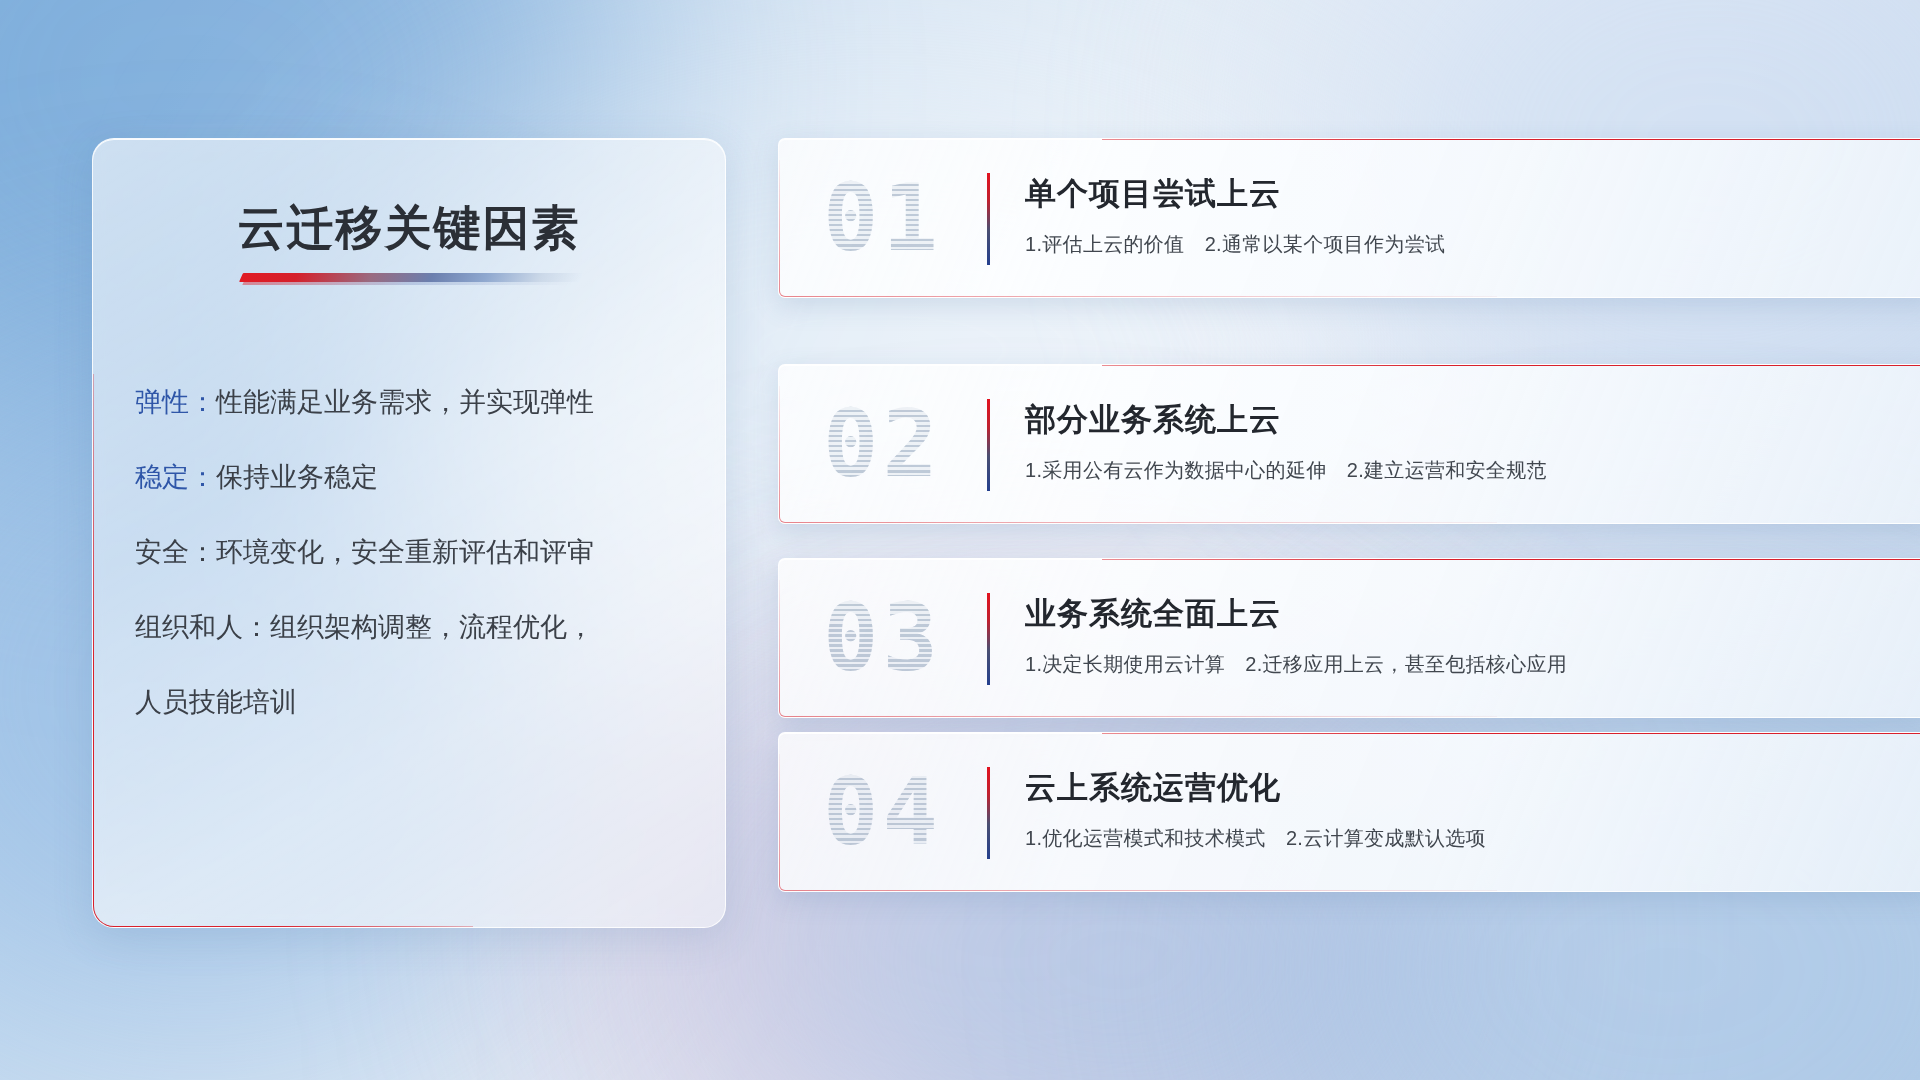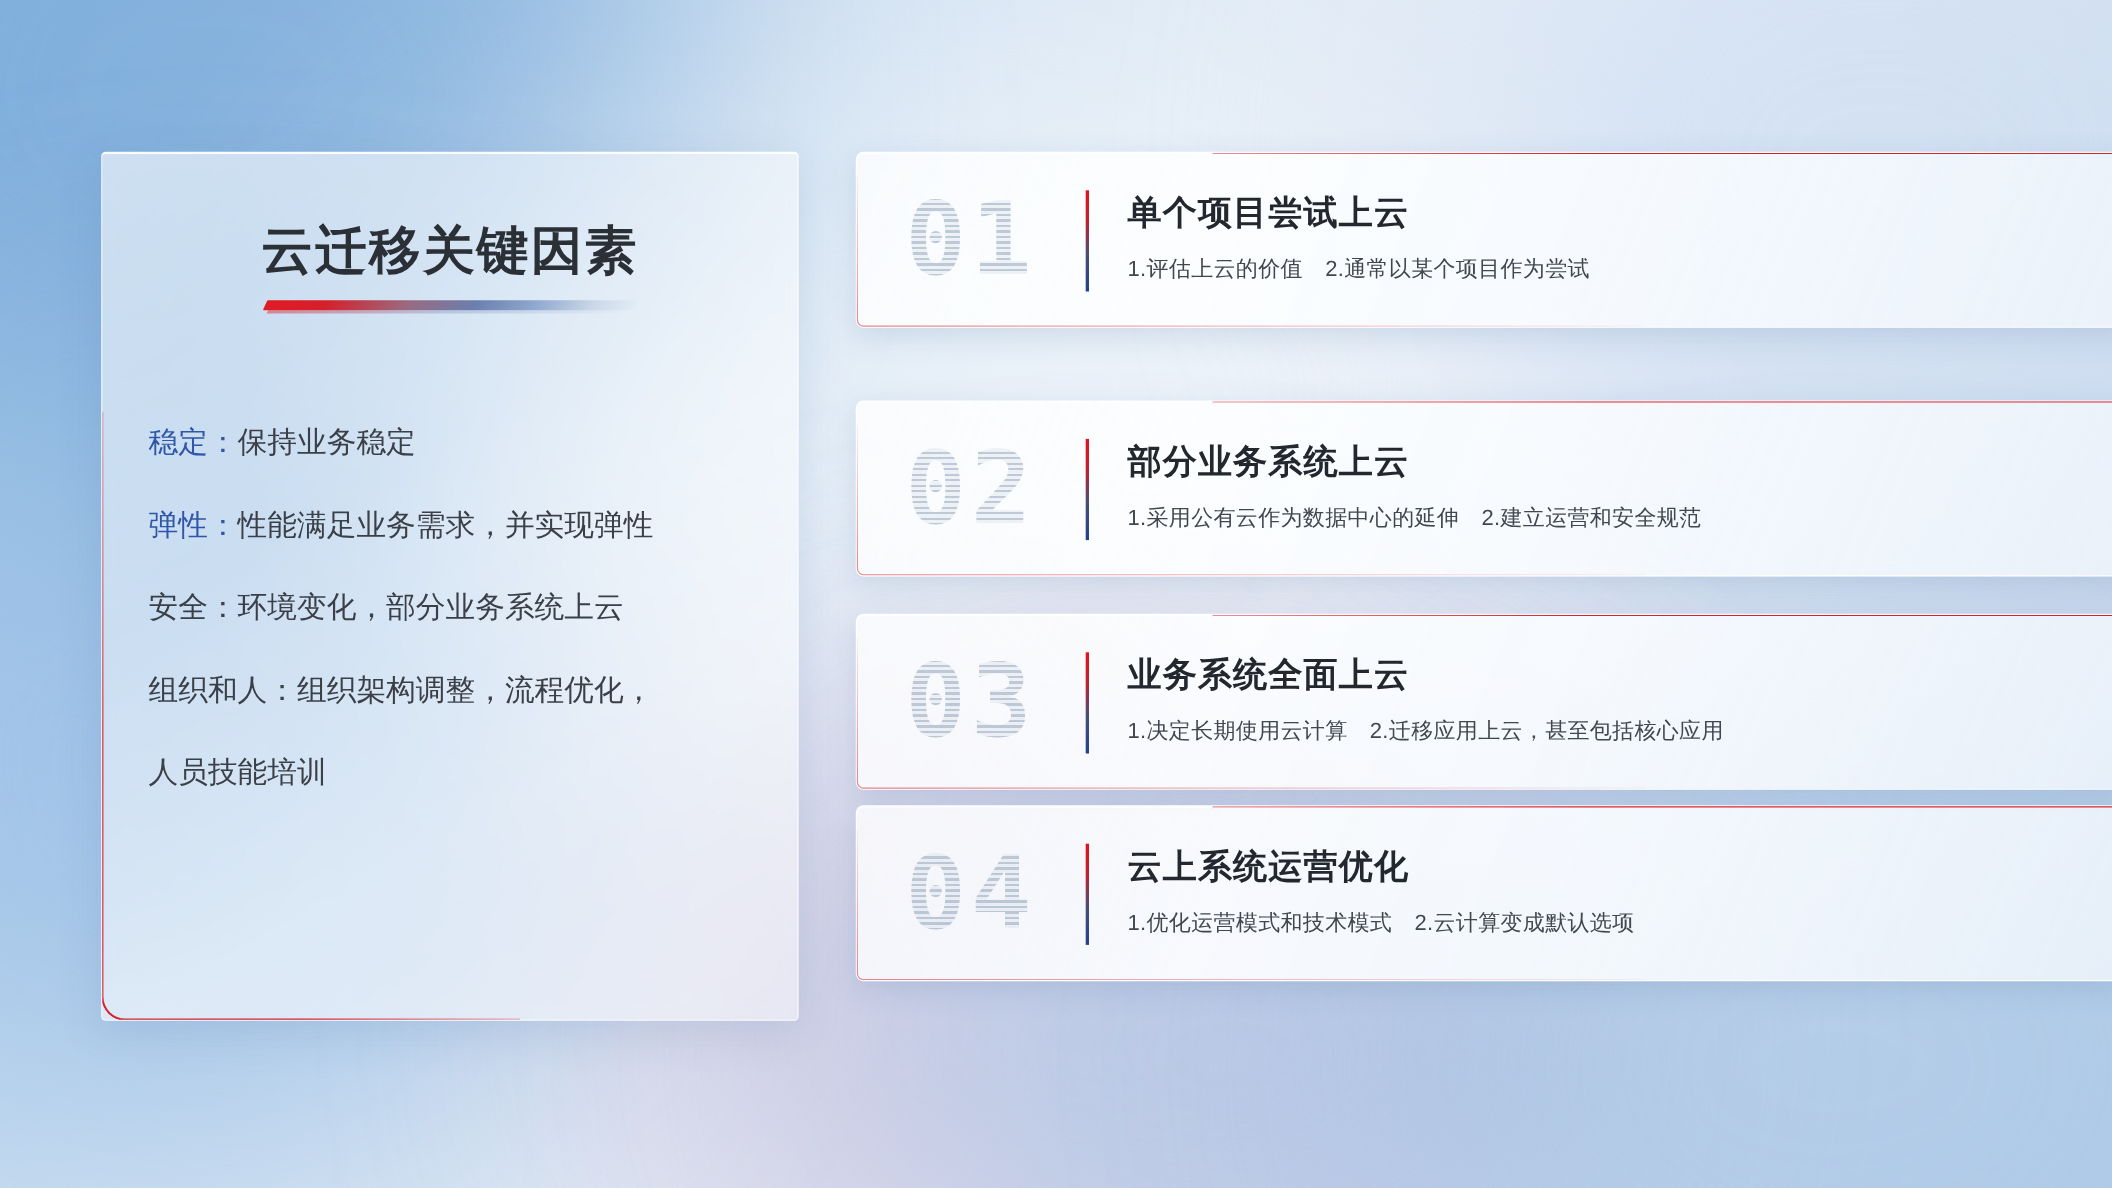--- a/index.html
+++ b/index.html
@@ -40,21 +40,21 @@
             background:rgba(150,188,226,.42); }
   .blob-wash{ left:330px; top:40px; width:1100px; height:620px;
             background:rgba(243,248,253,.45); }
 
   
   .stage{ position:absolute; inset:0; z-index:2; }
 
   
   .left-card{
     position:absolute; left:92px; top:138px; width:634px; height:790px;
-    border-radius:4px;
+    border-radius:22px;
     background:linear-gradient(150deg,
         rgba(255,255,255,.60) 0%,
         rgba(255,255,255,.46) 38%,
         rgba(255,255,255,.58) 70%,
         rgba(255,255,255,.48) 100%);
     border:1px solid rgba(255,255,255,.85);
     box-shadow:0 10px 40px rgba(70,110,160,.16), inset 0 1px 0 rgba(255,255,255,.9);
     backdrop-filter:blur(6px);
     overflow:hidden;
     padding-left:22px;
@@ -183,23 +183,23 @@
   <div class="bg-blob blob-br"></div>
 </div>
 
 <div class="stage">
 
   <div class="left-card">
     <div class="left-title">云迁移关键因素</div>
     <div class="title-rule"></div>
     <div class="title-rule2"></div>
     <div class="left-body" id="left-body">
+        <div class="bl-line"><span class="bl-key">弹性：</span><span>性能满足业务需求，并实现弹性</span></div>
         <div class="bl-line"><span class="bl-key">稳定：</span><span>保持业务稳定</span></div>
-        <div class="bl-line"><span class="bl-key">弹性：</span><span>性能满足业务需求，并实现弹性</span></div>
-        <div class="bl-line"><span class="bl-key plain">安全：</span><span>环境变化，部分业务系统上云</span></div>
+        <div class="bl-line"><span class="bl-key plain">安全：</span><span>环境变化，安全重新评估和评审</span></div>
         <div class="bl-line"><span class="bl-key plain">组织和人：</span><span>组织架构调整，流程优化，</span></div>
         <div class="bl-line"><span>人员技能培训</span></div>
       </div>
   </div>
 
   <div class="rc" id="rc0">
     <div class="rc-num-ghost">01</div>
     <div class="rc-num">01</div>
     <div class="rc-div"></div>
     <div class="rc-title">单个项目尝试上云</div>

